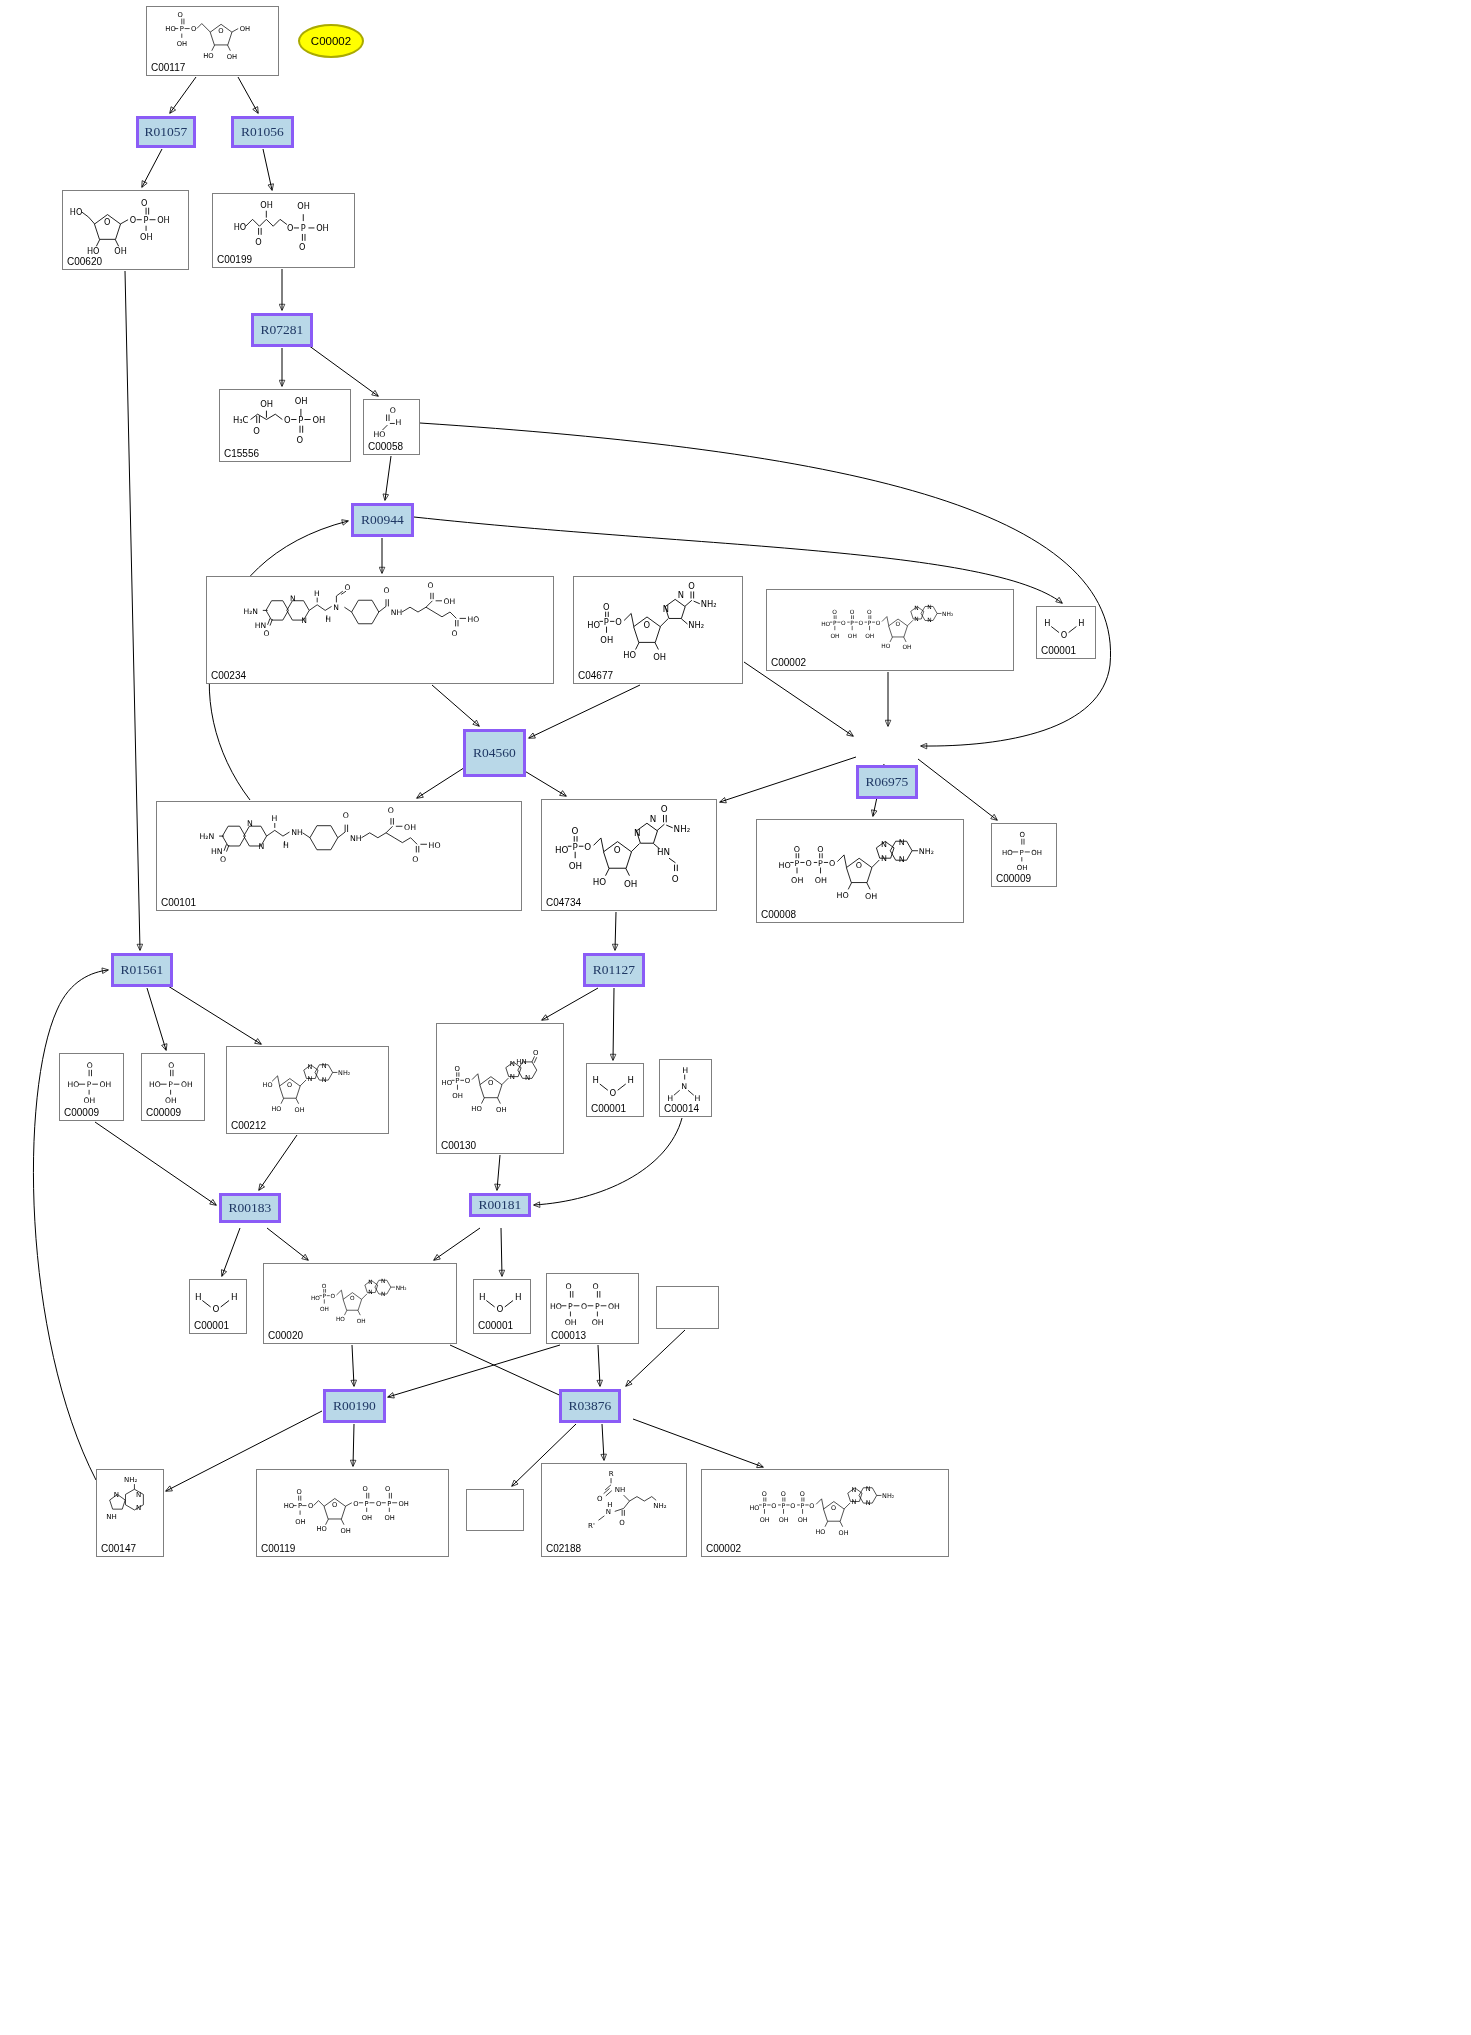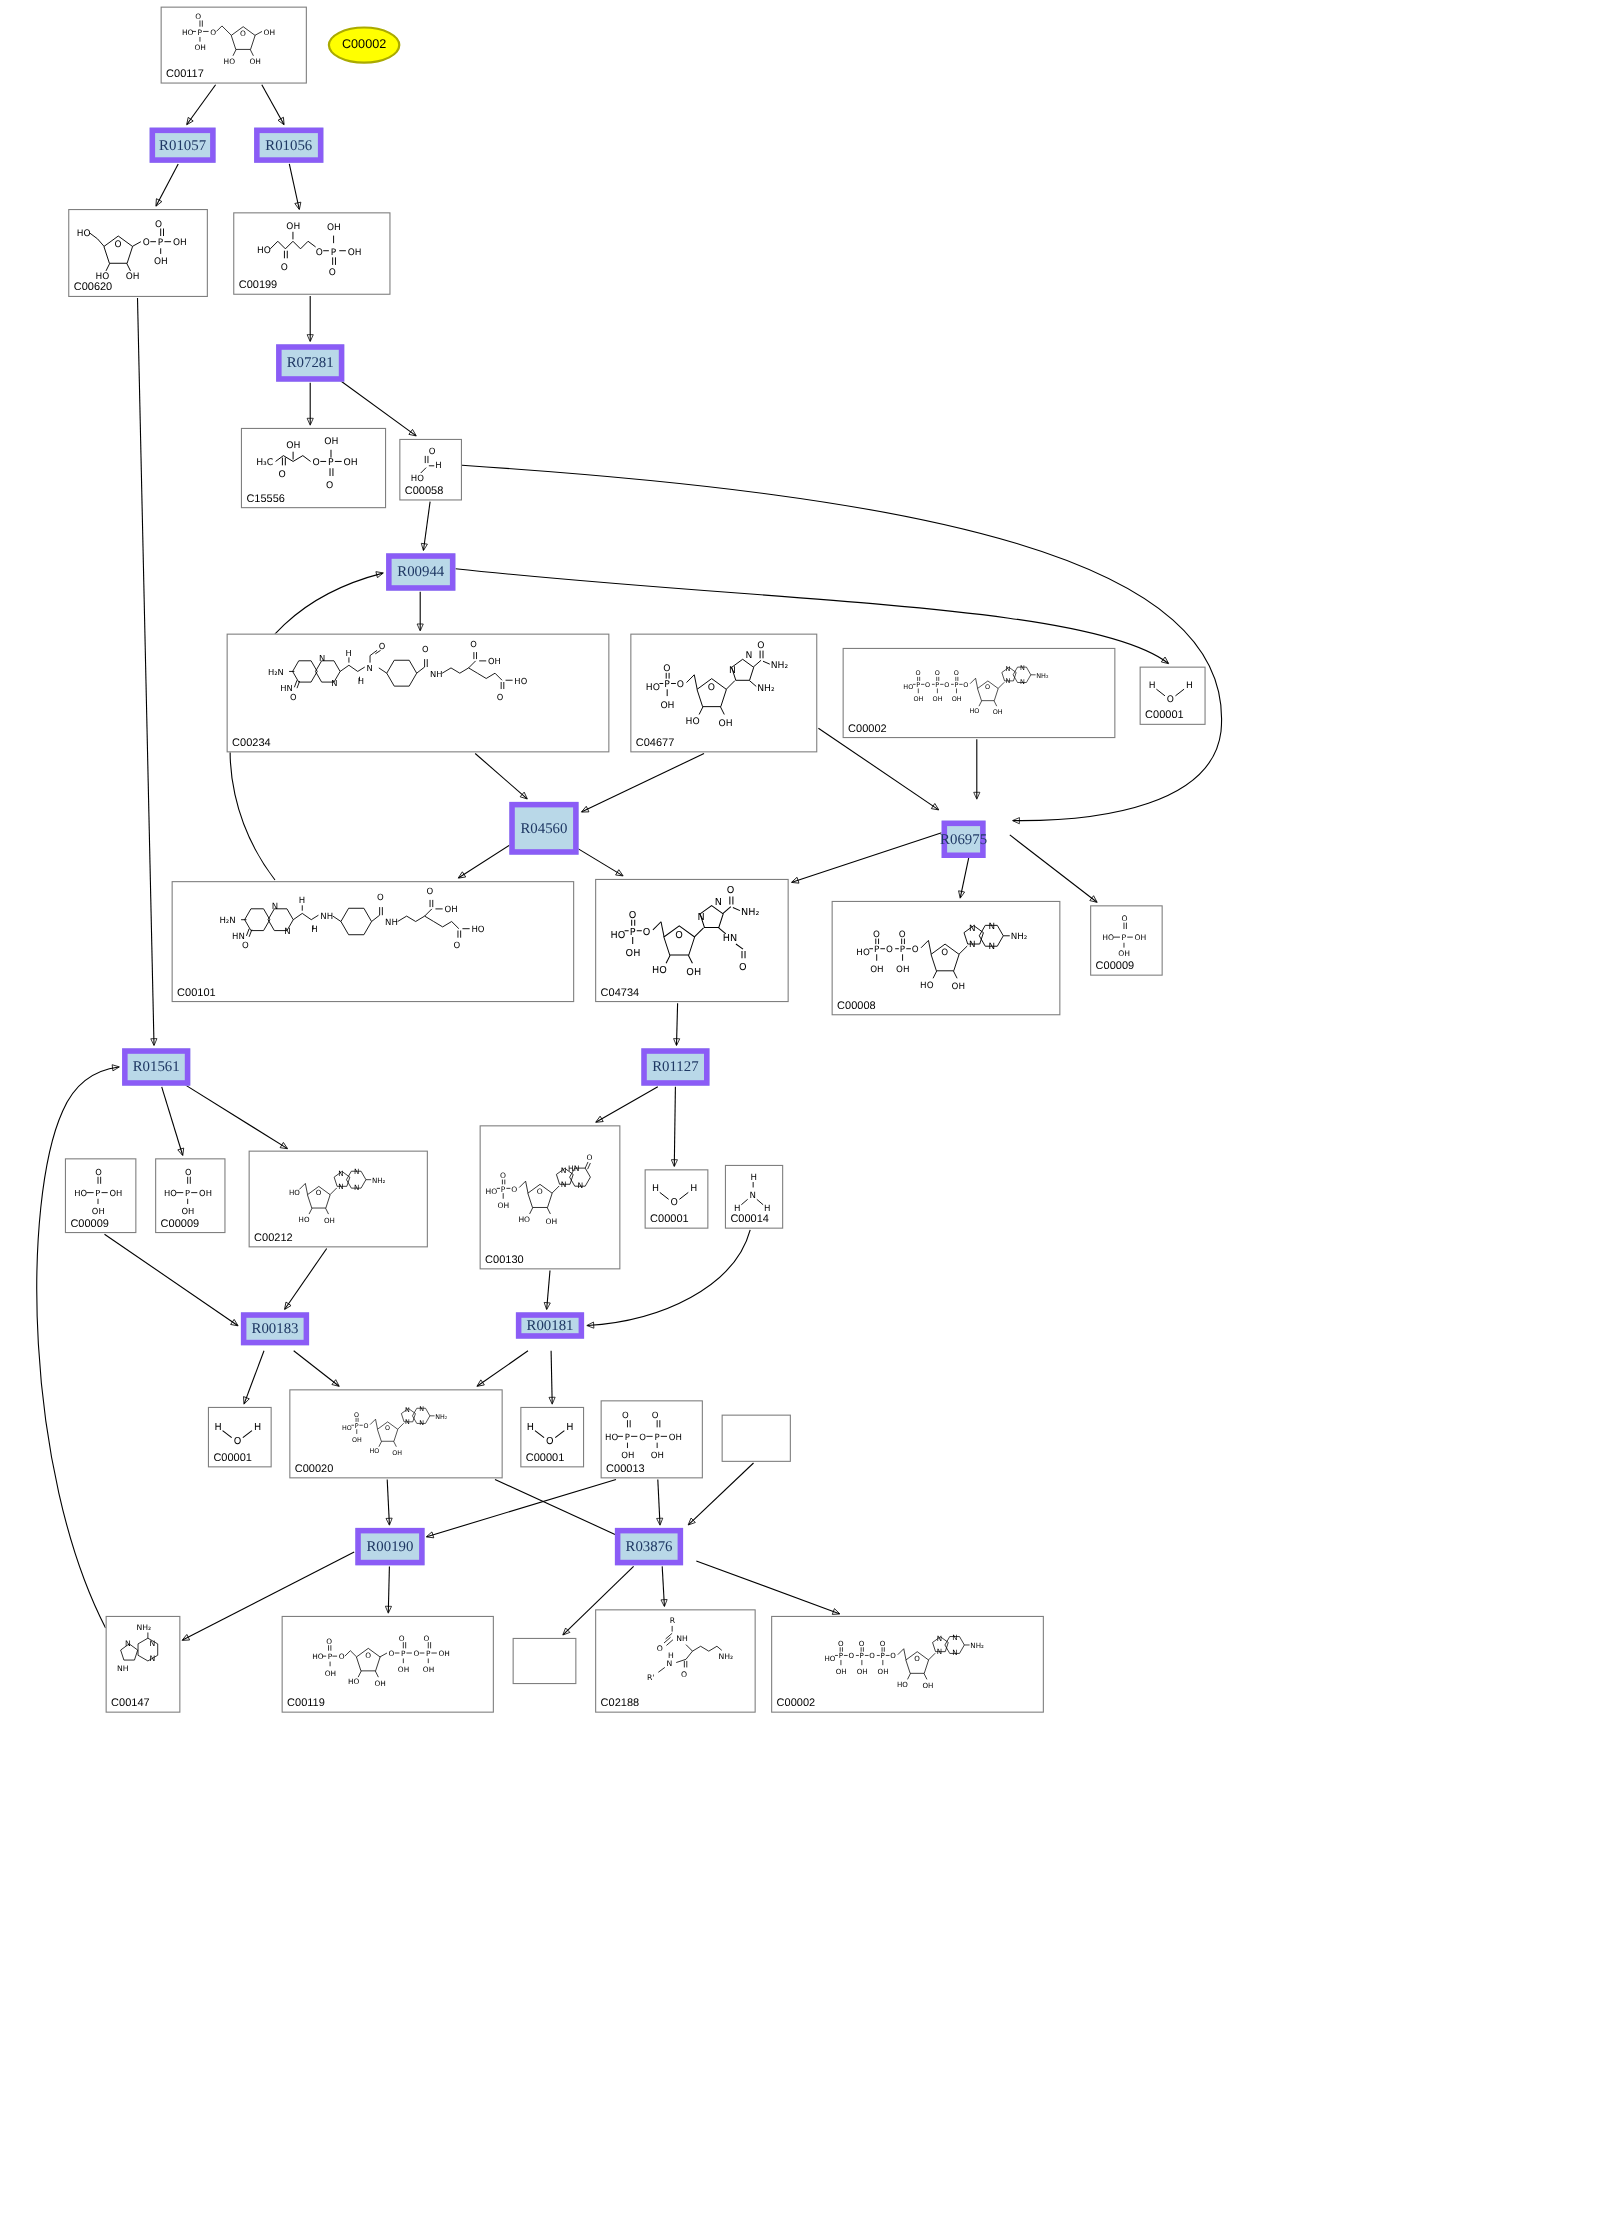--- a/index.html
+++ b/index.html
@@ -5,21 +5,21 @@
   * { margin:0; padding:0; box-sizing:border-box; }
   html,body { background:#fff; font-family:"Liberation Sans",sans-serif; }
   #diagram { position:relative; width:1471px; height:2035px; background:#fff; overflow:hidden; }
   #edges { position:absolute; left:0; top:0; z-index:0; }
   #edges path { fill:none; stroke:#000; stroke-width:1; }
   .compound { position:absolute; background:#fff; border:1px solid #7f7f7f; z-index:1; }
   .compound .clabel { position:absolute; left:4px; bottom:2px; font-size:10px; color:#000; white-space:nowrap; }
   .structure { position:absolute; left:3px; top:3px; width:calc(100% - 6px); height:calc(100% - 18px); }
   .structure line, .structure polygon { stroke:#000; stroke-width:1; fill:none; }
   .structure text { fill:#000; stroke:none; font-family:"DejaVu Sans","Liberation Sans",sans-serif; }
-  .reaction { position:absolute; background:#b9d8e8; border:5px solid #8b5cf6; z-index:2;
+  .reaction { position:absolute; background:#b9d8e8; border:3px solid #8b5cf6; z-index:2;
               display:flex; align-items:center; justify-content:center;
               font-family:"Liberation Serif",serif; font-size:13.5px; color:#1f3864; }
   .highlight { position:absolute; background:#ffff00; border:2px solid #aaaa00; border-radius:50%; z-index:2;
                display:flex; align-items:center; justify-content:center; font-size:11.5px; color:#000; }
   .emptybox { position:absolute; background:#fff; border:1px solid #7f7f7f; z-index:1; }
 </style>
 </head>
 <body>
 
 <div id="diagram">
@@ -810,21 +810,21 @@
     </div>
   <div class="reaction" style="left:251px;top:313px;width:62px;height:34px">
       <span>R07281</span>
     </div>
   <div class="reaction" style="left:351px;top:503px;width:63px;height:34px">
       <span>R00944</span>
     </div>
   <div class="reaction" style="left:463px;top:729px;width:63px;height:48px">
       <span>R04560</span>
     </div>
-  <div class="reaction" style="left:856px;top:746px;width:40px;height:34px">
+  <div class="reaction" style="left:856px;top:765px;width:62px;height:34px">
       <span>R06975</span>
     </div>
   <div class="reaction" style="left:111px;top:953px;width:62px;height:34px">
       <span>R01561</span>
     </div>
   <div class="reaction" style="left:583px;top:953px;width:62px;height:34px">
       <span>R01127</span>
     </div>
   <div class="reaction" style="left:219px;top:1193px;width:62px;height:30px">
       <span>R00183</span>

